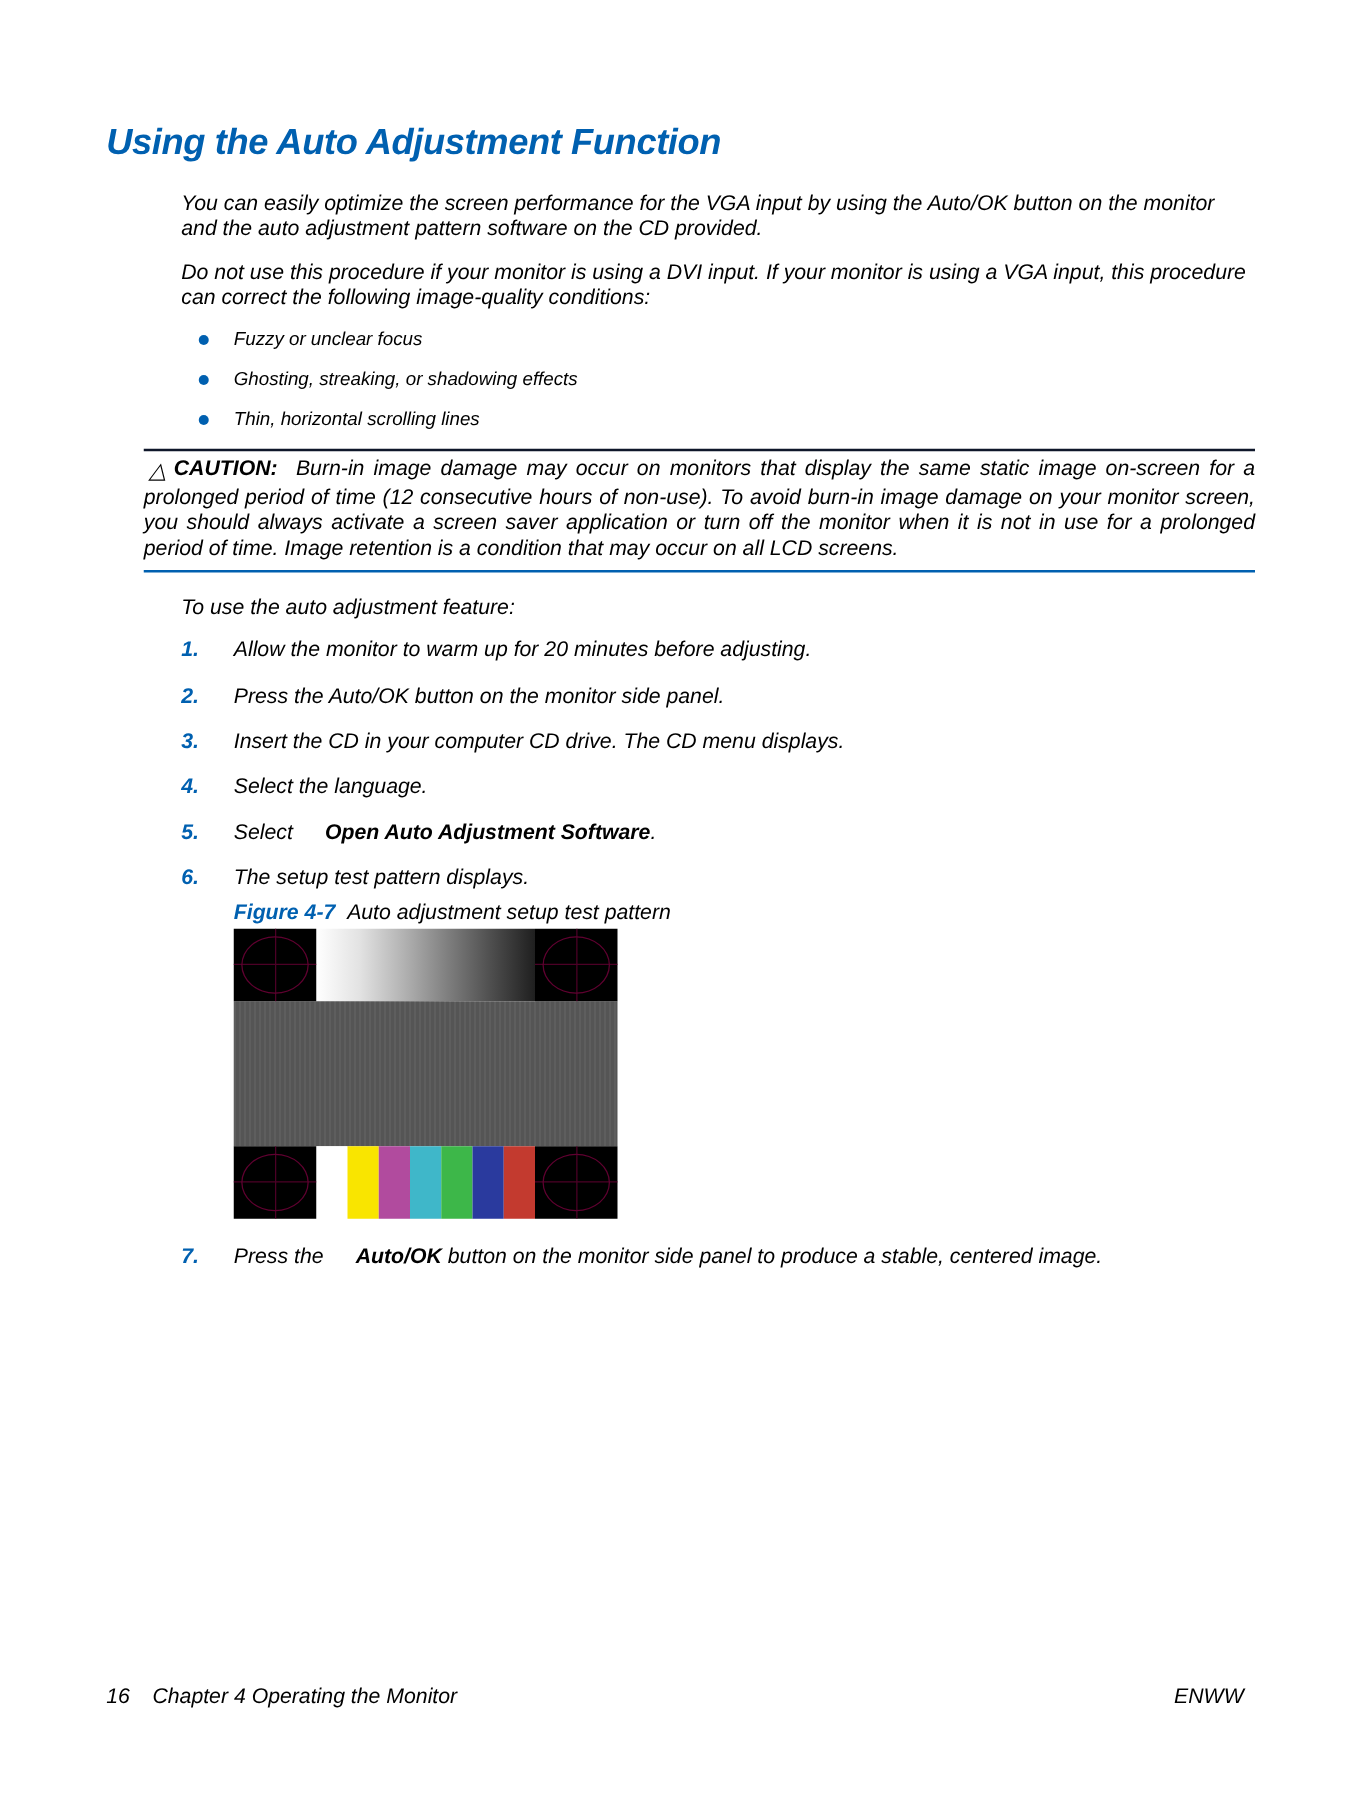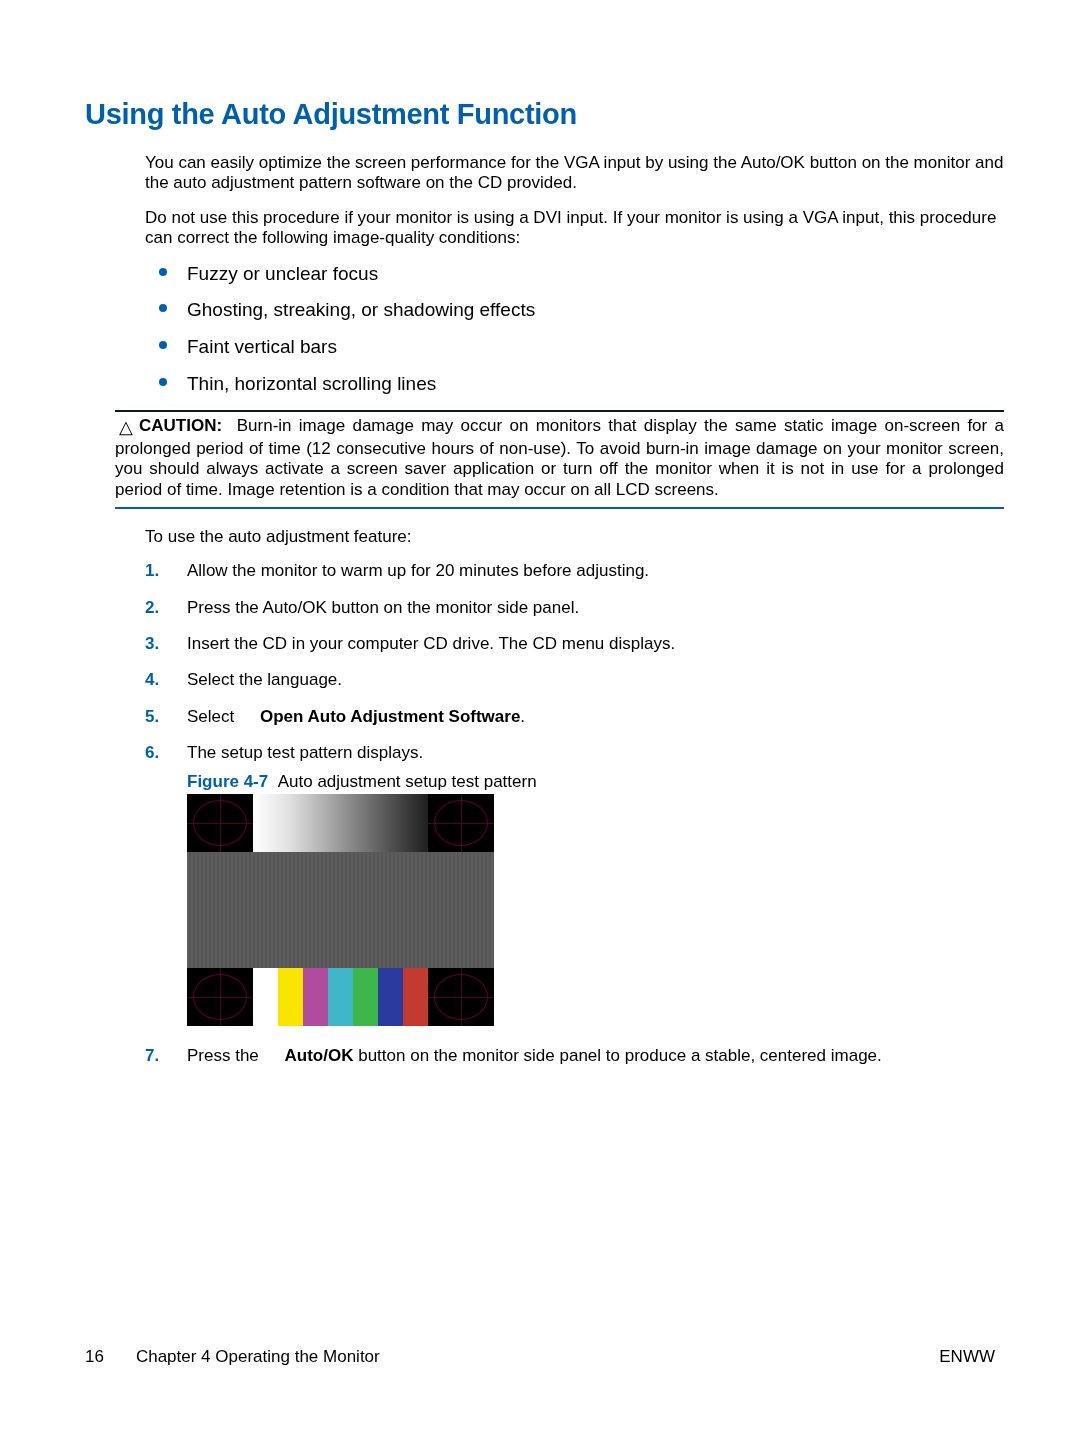--- a/index.html
+++ b/index.html
@@ -10,20 +10,21 @@
     font-family: Arial, Helvetica, sans-serif;
     color: #000;
     -webkit-font-smoothing: antialiased;
   }
   .page {
     position: relative;
     width: 1080px;
     height: 1437px;
     box-sizing: border-box;
     padding: 98px 76px 0 85px;
+    font-style: italic;
   }
   .heading {
     color: #0060b0;
     font-size: 29px;
     font-weight: bold;
     margin: 0 0 22px 0;
     letter-spacing: -0.3px;
   }
   .body-indent {
     margin-left: 60px;
@@ -35,21 +36,21 @@
   }
 
   
   ul.circ {
     list-style: none;
     padding: 0;
     margin: 0 0 12px 0;
   }
   ul.circ > li {
     position: relative;
-    font-size: 19px;
+    font-size: 15px;
     line-height: 1.2;
     padding-left: 42px;
     margin: 0 0 14px 0;
   }
   ul.circ > li::before {
     content: "";
     position: absolute;
     left: 14px;
     top: 5px;
     width: 8px;
@@ -170,38 +171,37 @@
   
   .footer {
     position: absolute;
     left: 85px;
     right: 85px;
     bottom: 70px;
     font-size: 17px;
     display: flex;
     justify-content: space-between;
   }
-  .footer .left { display: flex; gap: 32px; }
+  .footer .left { display: flex; gap: 18px; }
 </style>
 </head>
 <body>
 
 <div class="page">
 
   <h1 class="heading">Using the Auto Adjustment Function</h1>
 
   <div class="body-indent">
 
     <p>You can easily optimize the screen performance for the VGA input by using the Auto/OK button on the monitor and the auto adjustment pattern software on the CD provided.</p>
     <p>Do not use this procedure if your monitor is using a DVI input. If your monitor is using a VGA input, this procedure can correct the following image-quality conditions:</p>
 
     <ul class="circ">
       <li>Fuzzy or unclear focus</li>
       <li>Ghosting, streaking, or shadowing effects</li>
-      <li>Faint vertical bars</li>
       <li>Thin, horizontal scrolling lines</li>
     </ul>
 
     <div class="caution">
       <span class="triangle">△</span><span class="caution-label">CAUTION:</span>&nbsp;&nbsp;<span>Burn-in image damage may occur on monitors that display the same static image on-screen for a prolonged period of time (12 consecutive hours of non-use). To avoid burn-in image damage on your monitor screen, you should always activate a screen saver application or turn off the monitor when it is not in use for a prolonged period of time. Image retention is a condition that may occur on all LCD screens.</span>
     </div>
 
     <p>To use the auto adjustment feature:</p>
 
     <ol class="steps">

